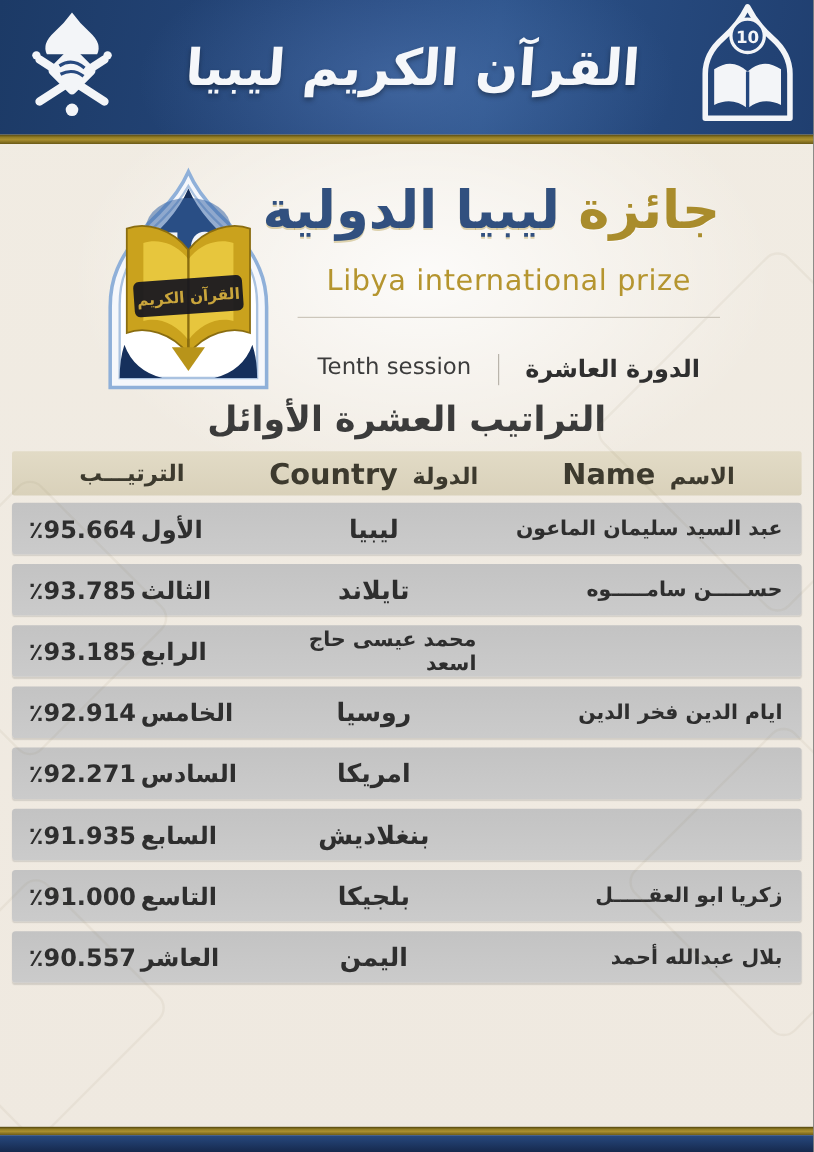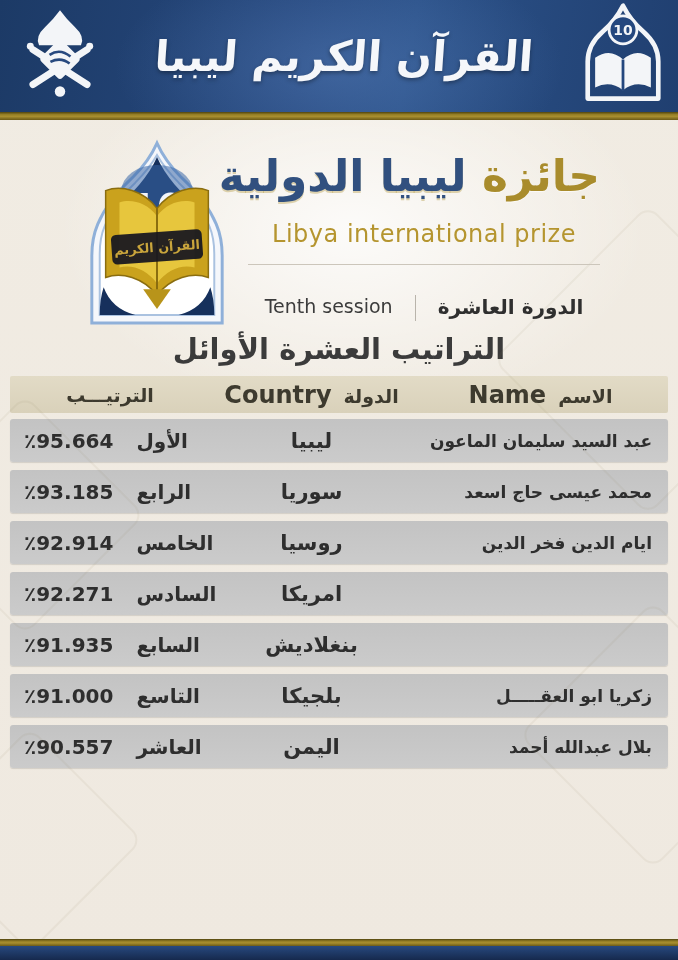--- a/index.html
+++ b/index.html
@@ -70,21 +70,21 @@
   .t-row {
     display:grid; grid-template-columns:200px 1fr 255px;
     background:linear-gradient(#c3c3c3,#cbcbcb);
     height:43px; align-items:center; border-radius:3px;
     margin-bottom:8px; color:#2e2e2e;
     box-shadow:0 1px 1px rgba(0,0,0,.12);
   }
   .cell-pair { display:flex; justify-content:center; align-items:baseline; gap:12px; direction:ltr; }
   .hdr-en { font-size:24px; }
   .hdr-ar { font-size:19px; }
-  .cell-rank { display:flex; align-items:center; gap:23px; direction:ltr; padding-left:14px;
+  .cell-rank { display:flex; align-items:center; gap:4px; direction:ltr; padding-left:14px;
                font-weight:bold; font-size:20px; }
   .cell-country { text-align:center; direction:rtl; font-weight:bold; font-size:21px; }
   .cell-name { text-align:right; direction:rtl; padding-right:16px; font-weight:bold; font-size:17px; }
 
   
   .footer { position:absolute; left:0; right:0; bottom:0; }
   .footer .gold-strip { height:7px; }
   .footer-navy { height:14px; background:linear-gradient(#27497f,#16294d); }
 
   svg text { font-family:"DejaVu Sans", sans-serif; }
@@ -186,27 +186,34 @@
     <div class="t-row">
       <div class="cell-rank">
         <span dir="ltr">٪95.664</span>
         <span>الأول</span>
       </div>
       <div class="cell-country">ليبيا</div>
       <div class="cell-name">عبد السيد سليمان الماعون</div>
     </div>
 
 
+    <div class="t-row">
+      <div class="cell-rank">
+        <span dir="ltr">٪93.785</span>
+        <span>الثالث</span>
+      </div>
+      <div class="cell-country">تايلاند</div>
+      <div class="cell-name">حســـــن سامـــــوه</div>
+    </div>
 
     <div class="t-row">
       <div class="cell-rank">
         <span dir="ltr">٪93.185</span>
         <span>الرابع</span>
       </div>
-      <div class="cell-country">سوريا</div>
       <div class="cell-name">محمد عيسى حاج اسعد</div>
     </div>
 
     <div class="t-row">
       <div class="cell-rank">
         <span dir="ltr">٪92.914</span>
         <span>الخامس</span>
       </div>
       <div class="cell-country">روسيا</div>
       <div class="cell-name">ايام الدين فخر الدين</div>

